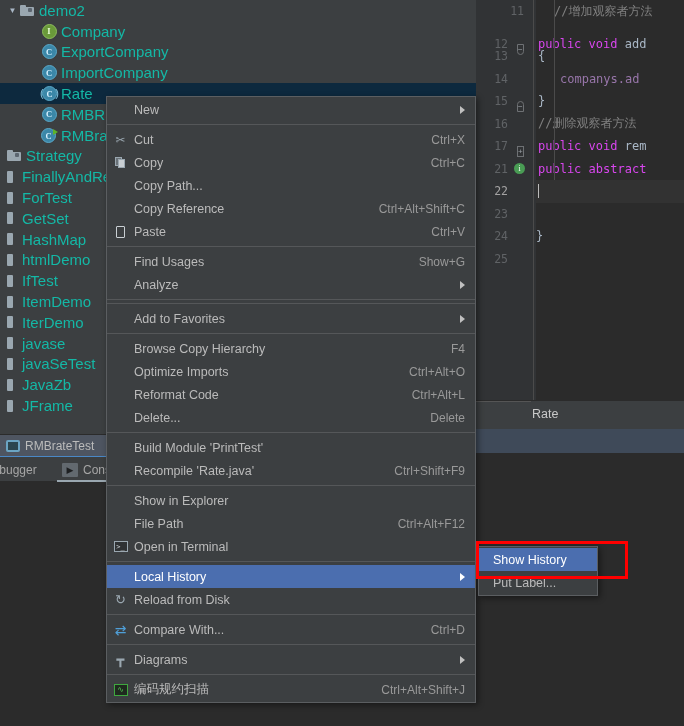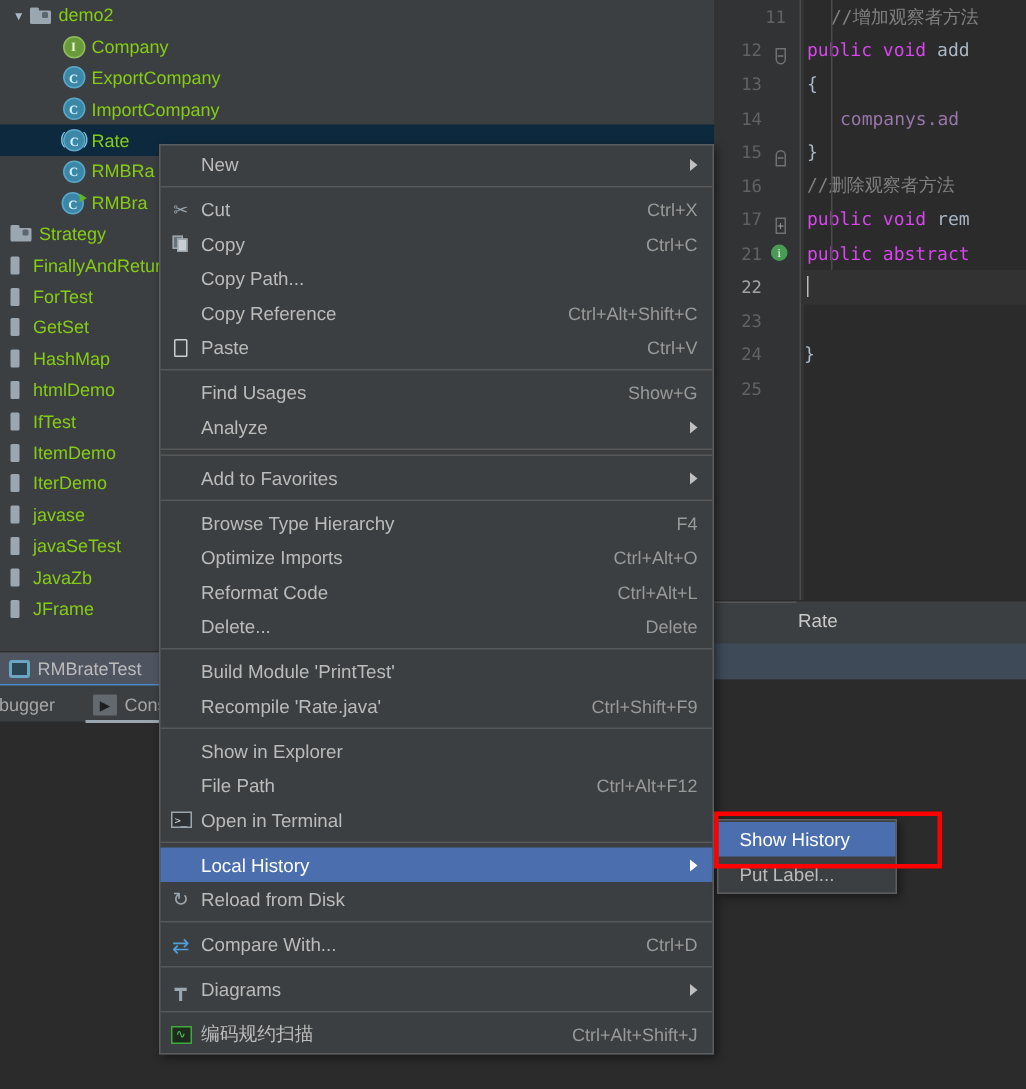--- a/index.html
+++ b/index.html
@@ -19,21 +19,21 @@
   .tree-row {
     position: relative; height: 20.8px; display: flex; align-items: center;
     font-size: 12.5px; color: #a9b7c6; white-space: nowrap;
   }
   .tree-row.selected { background: #0d293e; }
   .tree-row .arrow {
     width: 13px; text-align: center; font-size: 8px; color: #a9b7c6; flex: 0 0 13px;
   }
   .tree-icon { flex: 0 0 auto; width: 16px; height: 15px; margin-right: 4px;
                display: inline-flex; align-items: center; justify-content: center; }
-  .tree-label { color: #84cc16; font-size: 12px; }
+  .tree-label { color: #14b8a6; font-size: 15px; }
 
   
   .ico-folder { position: relative; width: 14px; height: 11px; }
   .ico-folder .body { position:absolute; left:0; bottom:0; width:14px; height:9px;
     background:#9aa7b0; border-radius:1px; }
   .ico-folder .tab  { position:absolute; left:0; top:0; width:6px; height:3px;
     background:#9aa7b0; border-radius:1px 1px 0 0; }
   .ico-folder .dot  { position:absolute; right:2px; top:3px; width:4px; height:4px;
     background:#5c6670; border-radius:1px; }
 
@@ -347,21 +347,21 @@
   <div class="console-area"></div>
 
   <div class="editor">
     <div class="gutter"></div>
     <div class="vline"></div>
     <div id="editor-lines">
         <div class="code-line" style="position:absolute;left:16px;top:0px;width:208px">
           <span class="lnum">11</span>
           <span class="ctext c-comment" style="left:62px">//增加观察者方法</span>
         </div>
-        <div class="code-line" style="position:absolute;left:0;top:22px;width:208px">
+        <div class="code-line" style="position:absolute;left:0;top:33px;width:208px">
           <span class="lnum">12</span>
           <span class="fold" style="top:5px"><span class="fold-round">−</span></span>
           <span class="ctext" style="left:62px"><span class="c-kw">public void</span> <span class="c-ident">add</span></span>
         </div>
         <div class="code-line" style="position:absolute;left:0;top:45px;width:208px">
           <span class="lnum">13</span>
           <span class="ctext c-brace" style="left:62px">{</span>
         </div>
         <div class="code-line" style="position:absolute;left:0;top:67.5px;width:208px">
           <span class="lnum">14</span>
@@ -459,21 +459,21 @@
         <span class="sub-arrow"></span>
       </div>
       <div class="msep"></div>
       <div class="msep"></div>
       <div class="mi">
         <span class="mlabel">Add to Favorites</span>
         <span class="sub-arrow"></span>
       </div>
       <div class="msep"></div>
       <div class="mi">
-        <span class="mlabel">Browse Type Hierarchy</span>
+        <span class="mlabel">Browse Copy Hierarchy</span>
         <span class="accel">F4</span>
       </div>
       <div class="mi">
         <span class="mlabel">Optimize Imports</span>
         <span class="accel">Ctrl+Alt+O</span>
       </div>
       <div class="mi">
         <span class="mlabel">Reformat Code</span>
         <span class="accel">Ctrl+Alt+L</span>
       </div>

